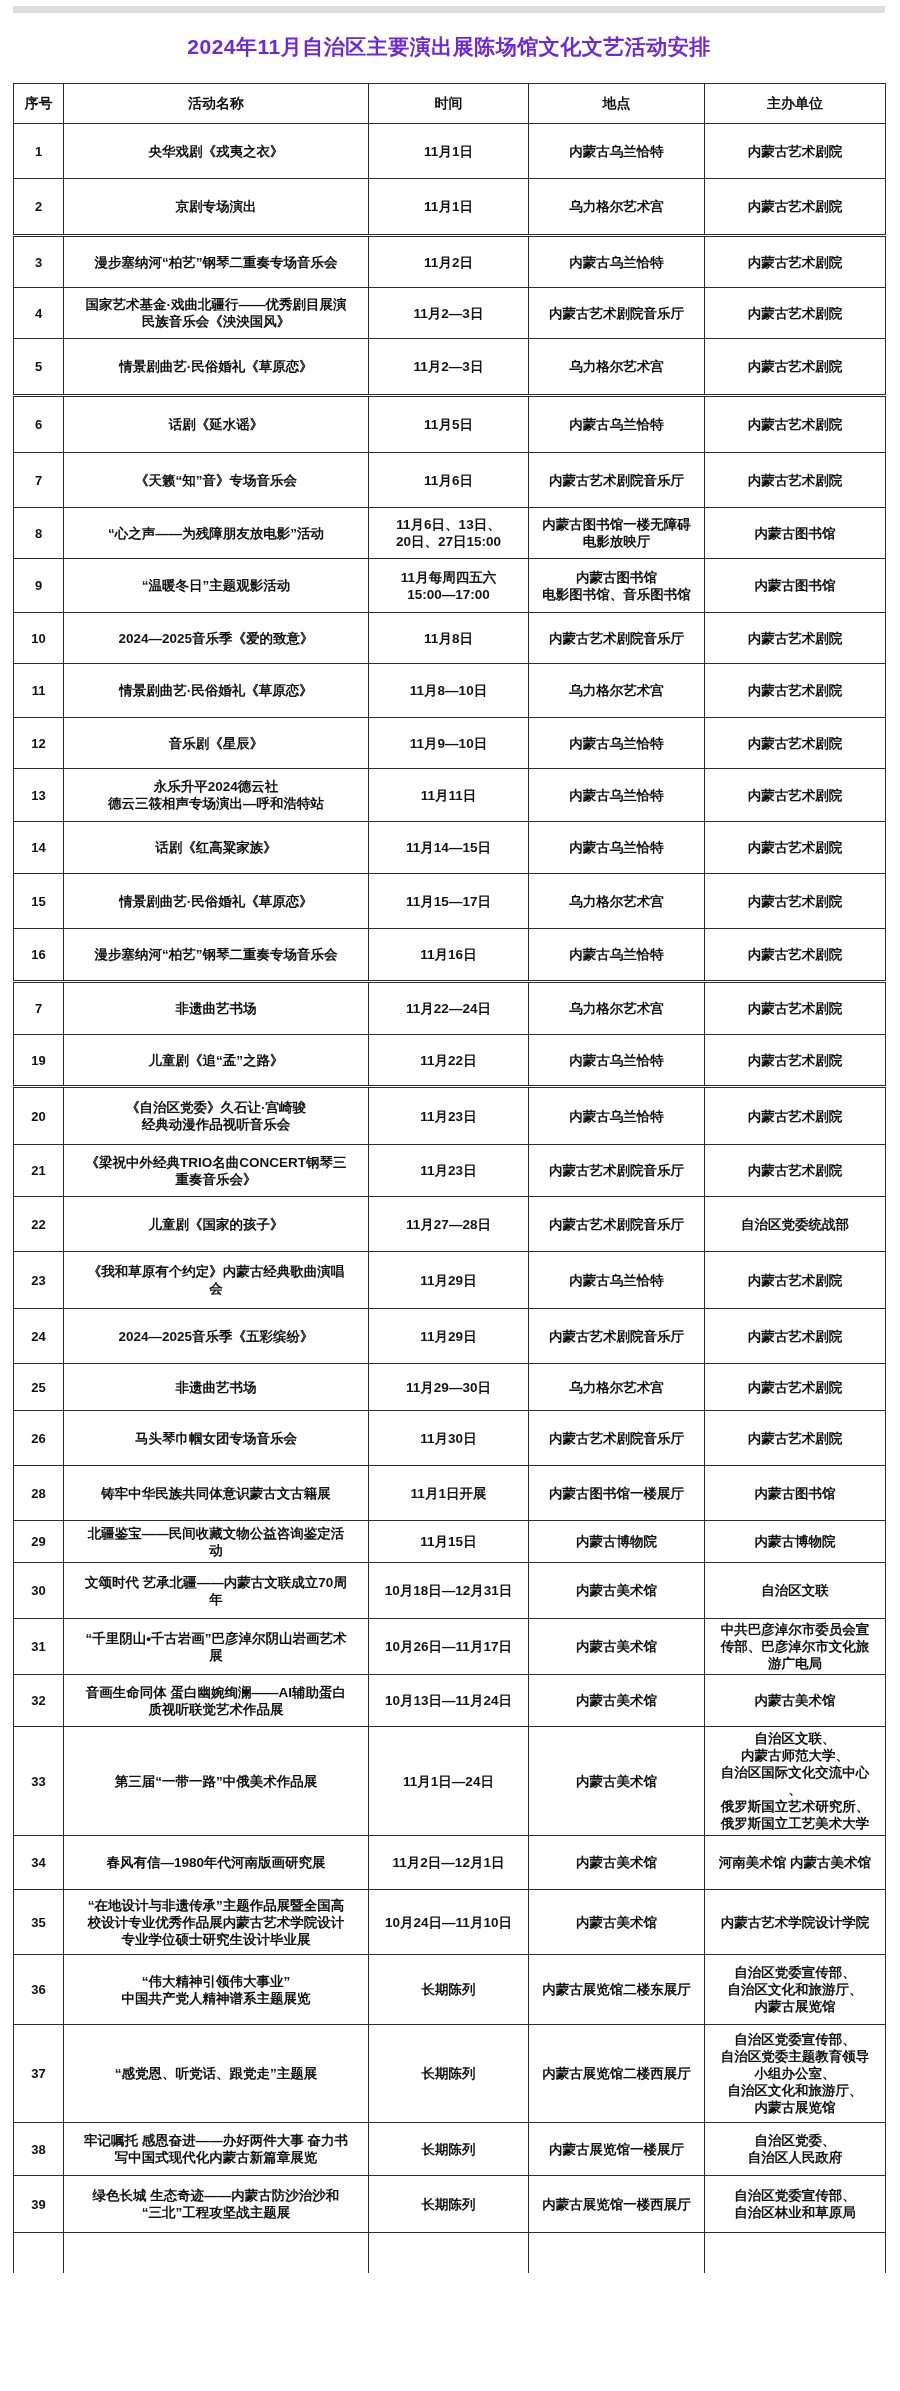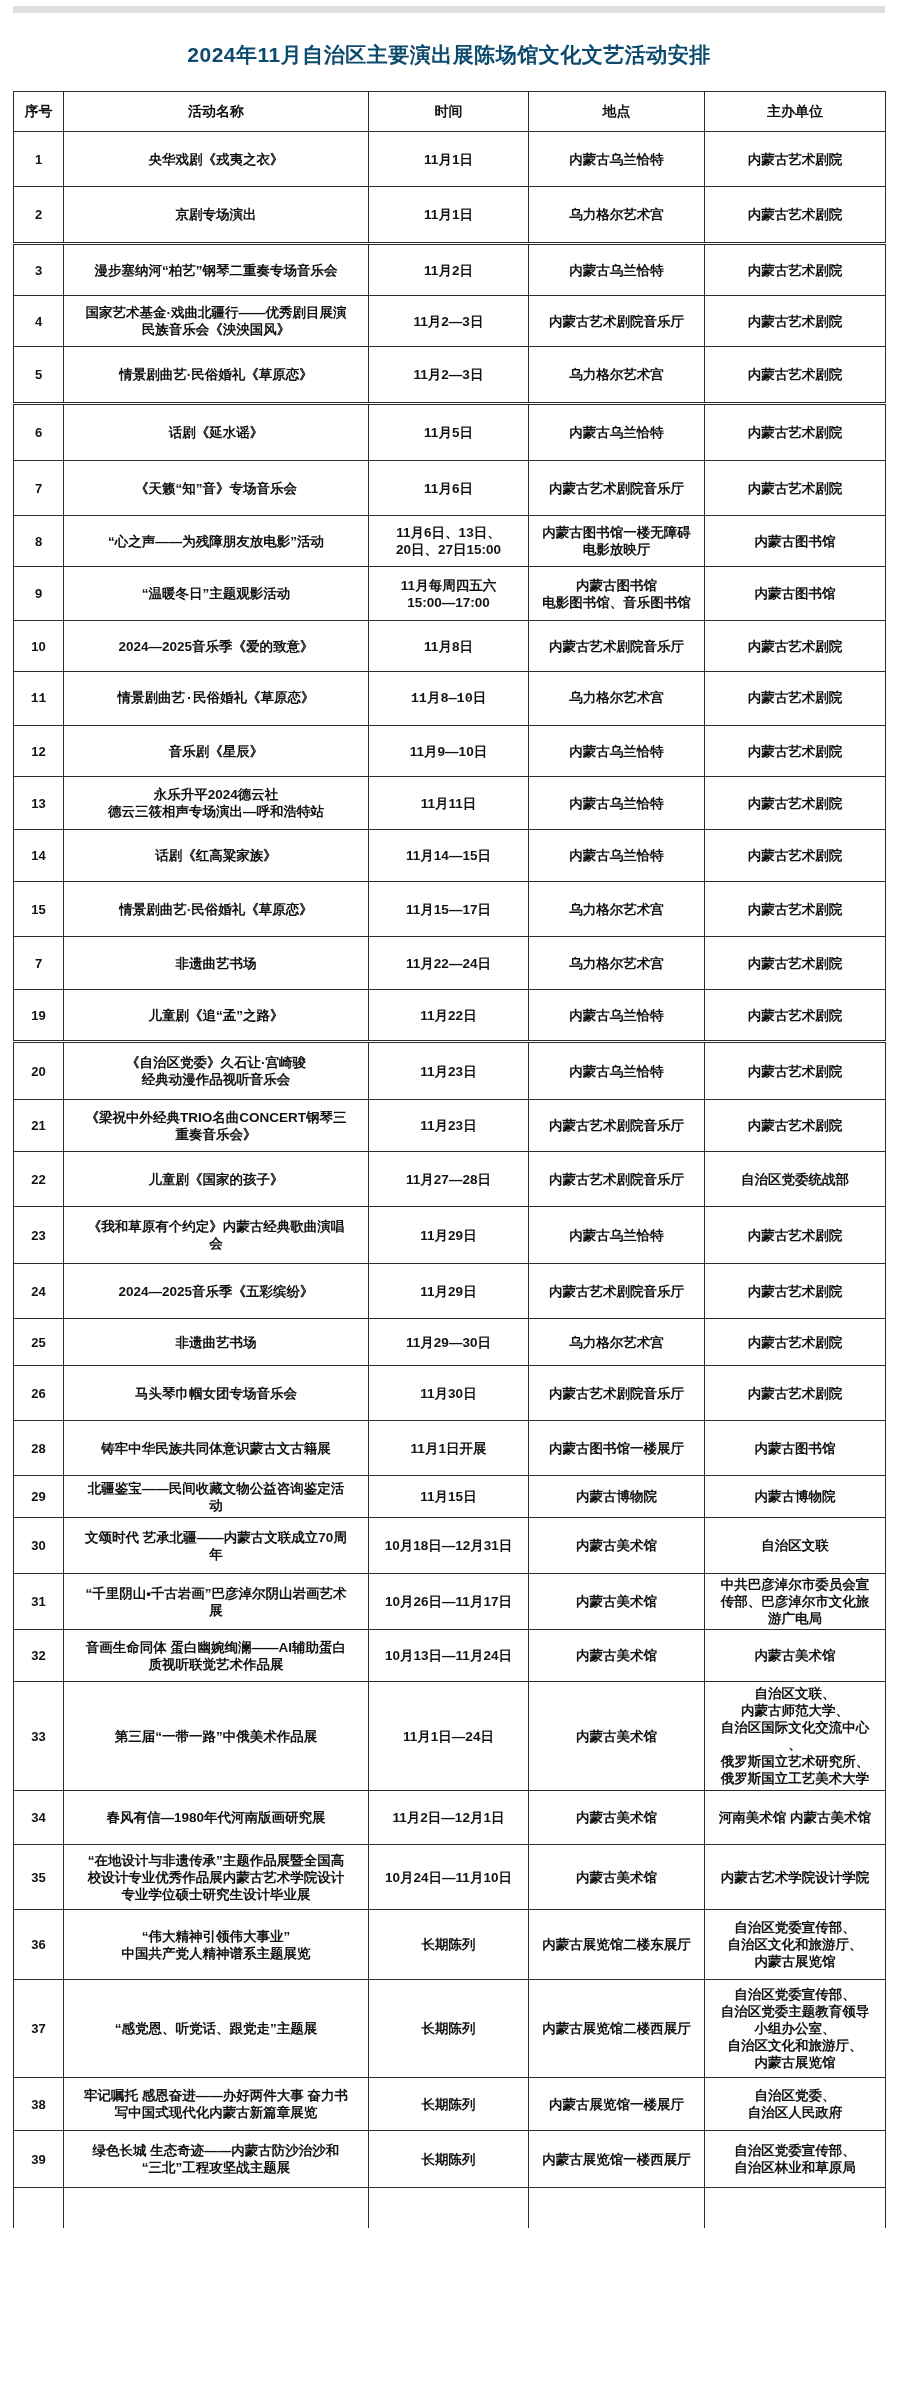--- a/index.html
+++ b/index.html
@@ -5,23 +5,23 @@
   html,body { margin:0; padding:0; }
   body {
     width:900px; height:2391px; overflow:hidden;
     background:#ffffff;
     font-family:"Liberation Sans","DejaVu Sans",sans-serif;
     font-weight:700; color:#121212;
   }
   .sheet { position:absolute; left:13px; top:0; width:872px; }
   .top-strip { height:7px; margin-top:6px; background:#dedede; }
   .doc-title {
-    margin:28px 0 22px 0;
+    margin:20px 0 22px 0;
     text-align:center; font-size:21px; letter-spacing:0.5px;
-    color:#0c4a6e;
+    color:#6d28d9;
   }
   table.schedule {
     border-collapse:collapse; table-layout:fixed; width:872px;
     background:#fff;
   }
   .schedule th, .schedule td {
     border:1px solid #2b2b2b;
     text-align:center; vertical-align:middle;
     padding:2px 4px;
     font-size:13.5px; line-height:17px;
@@ -127,21 +127,21 @@
 电影图书馆、音乐图书馆</td>
           <td>内蒙古图书馆</td>
         </tr>
         <tr style="height: 51px;">
           <td class="num">10</td>
           <td>2024—2025音乐季《爱的致意》</td>
           <td>11月8日</td>
           <td>内蒙古艺术剧院音乐厅</td>
           <td>内蒙古艺术剧院</td>
         </tr>
-        <tr style="height: 54px; font-family: Liberation Mono, monospace;">
+        <tr style="height: 54px;">
           <td class="num">11</td>
           <td>情景剧曲艺·民俗婚礼《草原恋》</td>
           <td>11月8—10日</td>
           <td>乌力格尔艺术宫</td>
           <td>内蒙古艺术剧院</td>
         </tr>
         <tr style="height: 51px;">
           <td class="num">12</td>
           <td>音乐剧《星辰》</td>
           <td>11月9—10日</td>
@@ -161,20 +161,27 @@
           <td>话剧《红高粱家族》</td>
           <td>11月14—15日</td>
           <td>内蒙古乌兰恰特</td>
           <td>内蒙古艺术剧院</td>
         </tr>
         <tr style="height: 55px;">
           <td class="num">15</td>
           <td>情景剧曲艺·民俗婚礼《草原恋》</td>
           <td>11月15—17日</td>
           <td>乌力格尔艺术宫</td>
+          <td>内蒙古艺术剧院</td>
+        </tr>
+        <tr class="seam" style="height: 53px;">
+          <td class="num">16</td>
+          <td>漫步塞纳河“柏艺”钢琴二重奏专场音乐会</td>
+          <td>11月16日</td>
+          <td>内蒙古乌兰恰特</td>
           <td>内蒙古艺术剧院</td>
         </tr>
         <tr style="height: 53px;">
           <td class="num">7</td>
           <td>非遗曲艺书场</td>
           <td>11月22—24日</td>
           <td>乌力格尔艺术宫</td>
           <td>内蒙古艺术剧院</td>
         </tr>
         <tr class="seam" style="height: 52px;">

